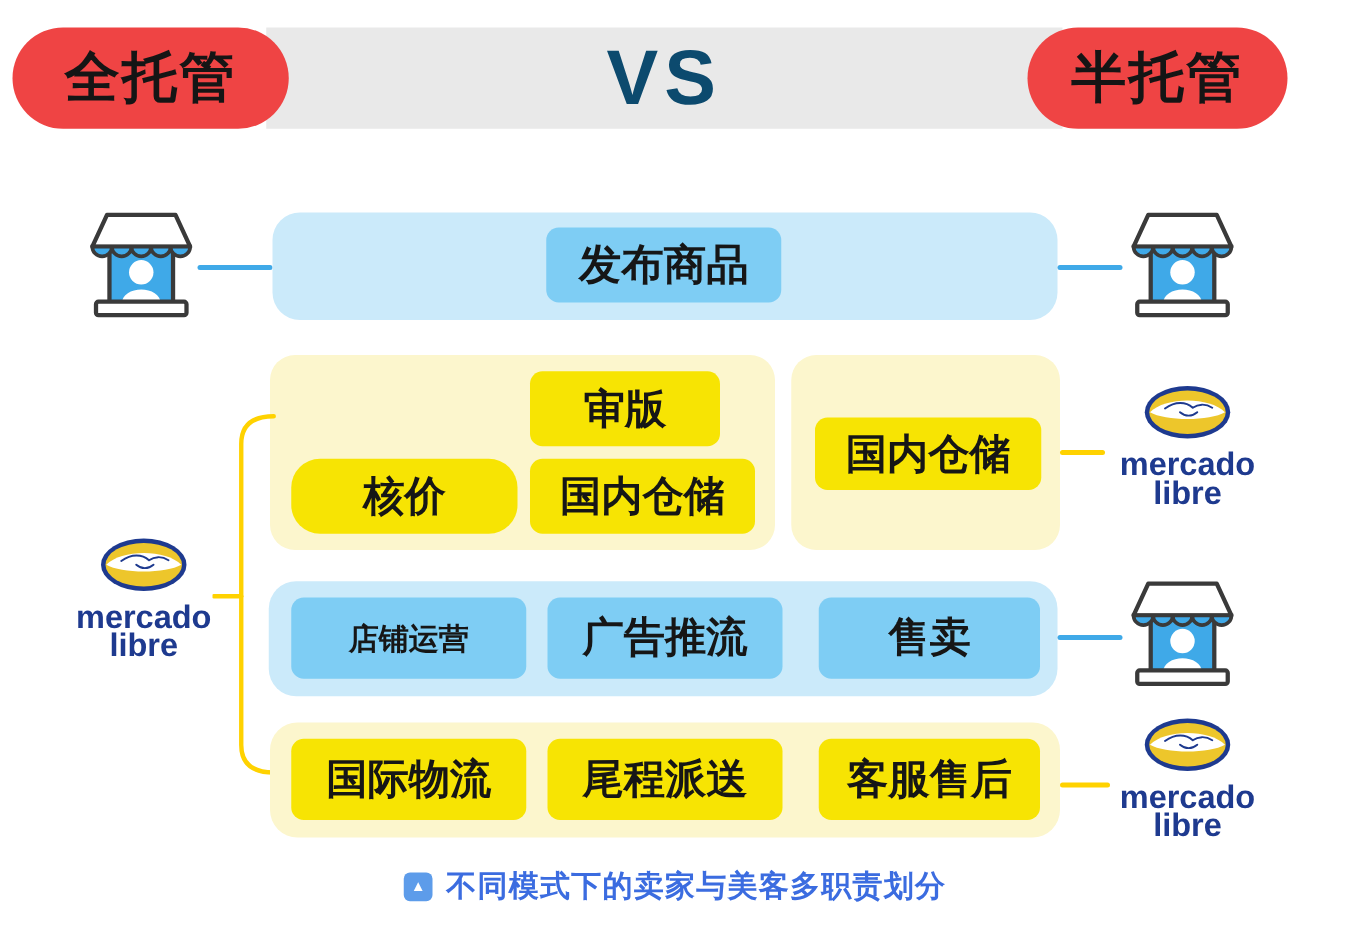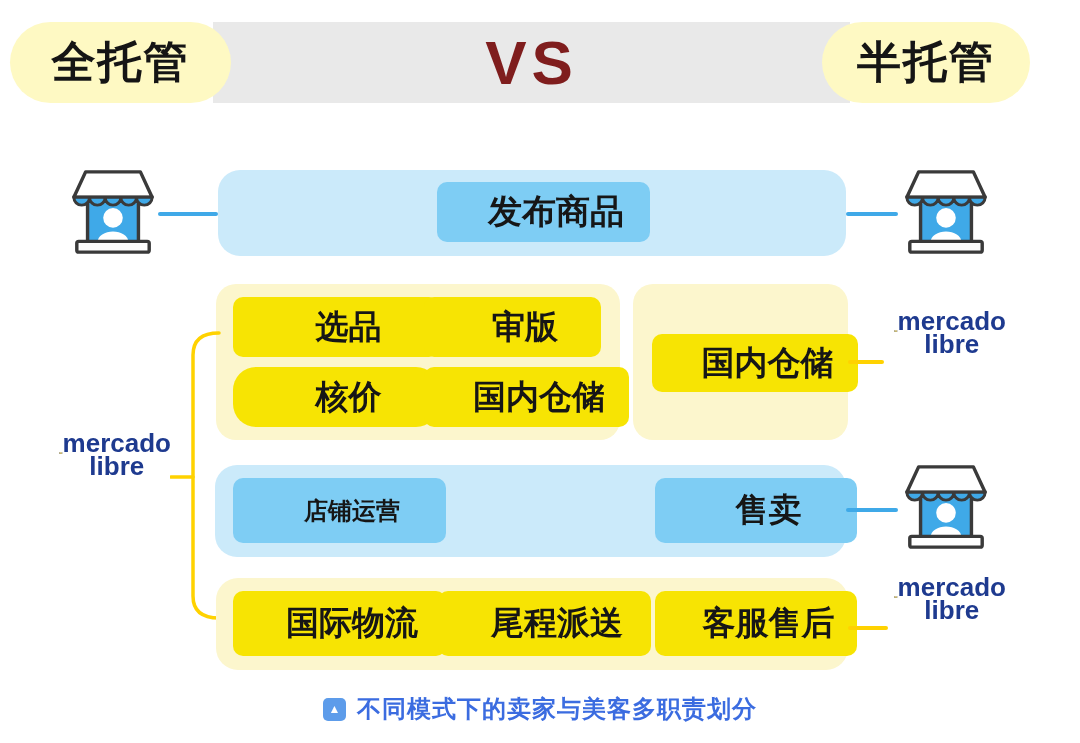--- a/index.html
+++ b/index.html
@@ -2,40 +2,40 @@
 <html><head>
 <meta charset="utf-8">
 <style>
   html,body{margin:0;padding:0;background:#ffffff;}
   body{font-family:"Liberation Sans","DejaVu Sans",sans-serif;}
   .canvas{position:relative;width:1080px;height:743px;background:#ffffff;overflow:hidden;}
 
   
   .gray-band{position:absolute;left:213px;top:22px;width:637px;height:81px;background:#e9e9e9;}
   .vs-label{position:absolute;left:213px;top:22px;width:637px;height:81px;line-height:81px;
-            text-align:center;font-size:62px;font-weight:900;color:#7f1d1d;letter-spacing:5px;}
-  .badge{position:absolute;height:81px;background:#fef9c3;border-radius:44px;
+            text-align:center;font-size:62px;font-weight:900;color:#0c4a6e;letter-spacing:5px;}
+  .badge{position:absolute;height:81px;background:#ef4444;border-radius:44px;
          display:flex;align-items:center;justify-content:center;
          font-size:44px;font-weight:bold;color:#151515;letter-spacing:2px;}
   .badge.left{left:10px;top:22px;width:221px;}
   .badge.right{left:822px;top:22px;width:208px;}
 
   
   .group{position:absolute;border-radius:22px;}
   .g-blue{background:#cbeafa;}
   .g-cream{background:#fcf6cd;}
   .grp-publish{left:218px;top:170px;width:628px;height:86px;}
   .grp-sourcing{left:216px;top:284px;width:404px;height:156px;border-radius:20px;}
   .grp-domestic{left:633px;top:284px;width:215px;height:156px;border-radius:20px;}
   .grp-operations{left:215px;top:465px;width:631px;height:92px;}
   .grp-logistics{left:216px;top:578px;width:632px;height:92px;}
 
   
   .pill{position:absolute;border-radius:10px;display:flex;align-items:center;justify-content:center;
-        font-weight:bold;color:#161616;white-space:nowrap;padding-left:25px;}
+        font-weight:bold;color:#161616;white-space:nowrap;}
   .p-yellow{background:#f7e403;}
   .p-blue{background:#7ecdf4;}
   .pill-publish{left:437px;top:182px;width:188px;height:60px;font-size:34px;}
   .pill-xp{left:233px;top:297px;width:181px;height:60px;font-size:33px;}
   .pill-sb{left:424px;top:297px;width:152px;height:60px;font-size:33px;}
   .pill-hj{left:233px;top:367px;width:181px;height:60px;font-size:33px;border-radius:23px;}
   .pill-gc1{left:424px;top:367px;width:180px;height:60px;font-size:33px;}
   .pill-gc2{left:652px;top:334px;width:181px;height:58px;font-size:33px;}
   .pill-op1{left:233px;top:478px;width:188px;height:65px;font-size:24px;}
   .pill-op2{left:438px;top:478px;width:188px;height:65px;font-size:33px;}
@@ -45,21 +45,21 @@
   .pill-lg3{left:655px;top:591px;width:177px;height:65px;font-size:33px;}
 
   
   .hline{position:absolute;height:4px;border-radius:2px;}
   .l-blue{background:#3fa9e8;}
   .l-gold{background:#ffd200;}
 
   
   .store{position:absolute;width:98px;height:90px;}
   .store svg{width:100%;height:100%;}
-  .brand{position:absolute;display:flex;flex-direction:row;align-items:center;}
+  .brand{position:absolute;display:flex;flex-direction:column;align-items:center;}
   .brand svg{width:72px;height:50px;}
   .brand .wordmark{margin-top:4px;text-align:center;color:#1e3a8f;font-weight:bold;
                    font-size:26px;line-height:0.88;letter-spacing:0px;}
   .brand-left{left:59px;top:428px;width:112px;}
   .brand-r1{left:894px;top:306px;width:112px;}
   .brand-r2{left:894px;top:572px;width:112px;}
 
   .bracket{position:absolute;left:170px;top:326px;width:52px;height:300px;}
 
   
@@ -99,21 +99,20 @@
       <rect x="24" y="34" width="52" height="44" fill="#3fa9e8" stroke="#3a3a3a" stroke-width="3.5"></rect>
       <circle cx="50" cy="52" r="10" fill="#ffffff"></circle>
       <path d="M34,78 C34,62 66,62 66,78 Z" fill="#ffffff"></path>
       <rect x="13" y="76" width="74" height="11" rx="2" fill="#ffffff" stroke="#3a3a3a" stroke-width="3.5"></rect>
       <path d="M22,5 L78,5 L90,31 L10,31 Z" fill="#ffffff" stroke="#3a3a3a" stroke-width="3.5" stroke-linejoin="round"></path>
       <path d="M10,31 a8,8 0 0 0 16,0 a8,8 0 0 0 16,0 a8,8 0 0 0 16,0 a8,8 0 0 0 16,0 a8,8 0 0 0 16,0 Z" fill="#3fa9e8" stroke="#3a3a3a" stroke-width="3"></path>
     </svg>
   </div>
 
   <div class="group g-cream grp-sourcing"></div>
-  <div class="pill p-yellow pill-xp">选品</div>
   <div class="pill p-yellow pill-sb">审版</div>
   <div class="pill p-yellow pill-hj">核价</div>
   <div class="pill p-yellow pill-gc1">国内仓储</div>
 
   <div class="group g-cream grp-domestic"></div>
   <div class="pill p-yellow pill-gc2">国内仓储</div>
   <div class="hline l-gold" style="left:848px;top:360px;width:36px;"></div>
   <div class="brand brand-r1">
     <svg viewBox="0 0 120 78">
       <ellipse cx="60" cy="37" rx="57" ry="35" fill="#1e3a8f"></ellipse>
@@ -139,20 +138,21 @@
       <div>libre</div>
     </div>
   </div>
   <svg class="bracket" viewBox="0 0 52 300">
     <path d="M49,7 Q23,7 23,29 L23,270 Q23,292 49,292" fill="none" stroke="#ffd200" stroke-width="3.5" stroke-linecap="round"></path>
     <path d="M1,151 L23,151" fill="none" stroke="#ffd200" stroke-width="3.5" stroke-linecap="round"></path>
   </svg>
 
   <div class="group g-blue grp-operations"></div>
   <div class="pill p-blue pill-op1">店铺运营</div>
+  <div class="pill p-blue pill-op2">广告推流</div>
   <div class="pill p-blue pill-op3">售卖</div>
   <div class="hline l-blue" style="left:846px;top:508px;width:52px;"></div>
   <div class="store" style="left:897px;top:462px;">
     <svg viewBox="0 0 100 92">
       <rect x="24" y="34" width="52" height="44" fill="#3fa9e8" stroke="#3a3a3a" stroke-width="3.5"></rect>
       <circle cx="50" cy="52" r="10" fill="#ffffff"></circle>
       <path d="M34,78 C34,62 66,62 66,78 Z" fill="#ffffff"></path>
       <rect x="13" y="76" width="74" height="11" rx="2" fill="#ffffff" stroke="#3a3a3a" stroke-width="3.5"></rect>
       <path d="M22,5 L78,5 L90,31 L10,31 Z" fill="#ffffff" stroke="#3a3a3a" stroke-width="3.5" stroke-linejoin="round"></path>
       <path d="M10,31 a8,8 0 0 0 16,0 a8,8 0 0 0 16,0 a8,8 0 0 0 16,0 a8,8 0 0 0 16,0 a8,8 0 0 0 16,0 Z" fill="#3fa9e8" stroke="#3a3a3a" stroke-width="3"></path>

